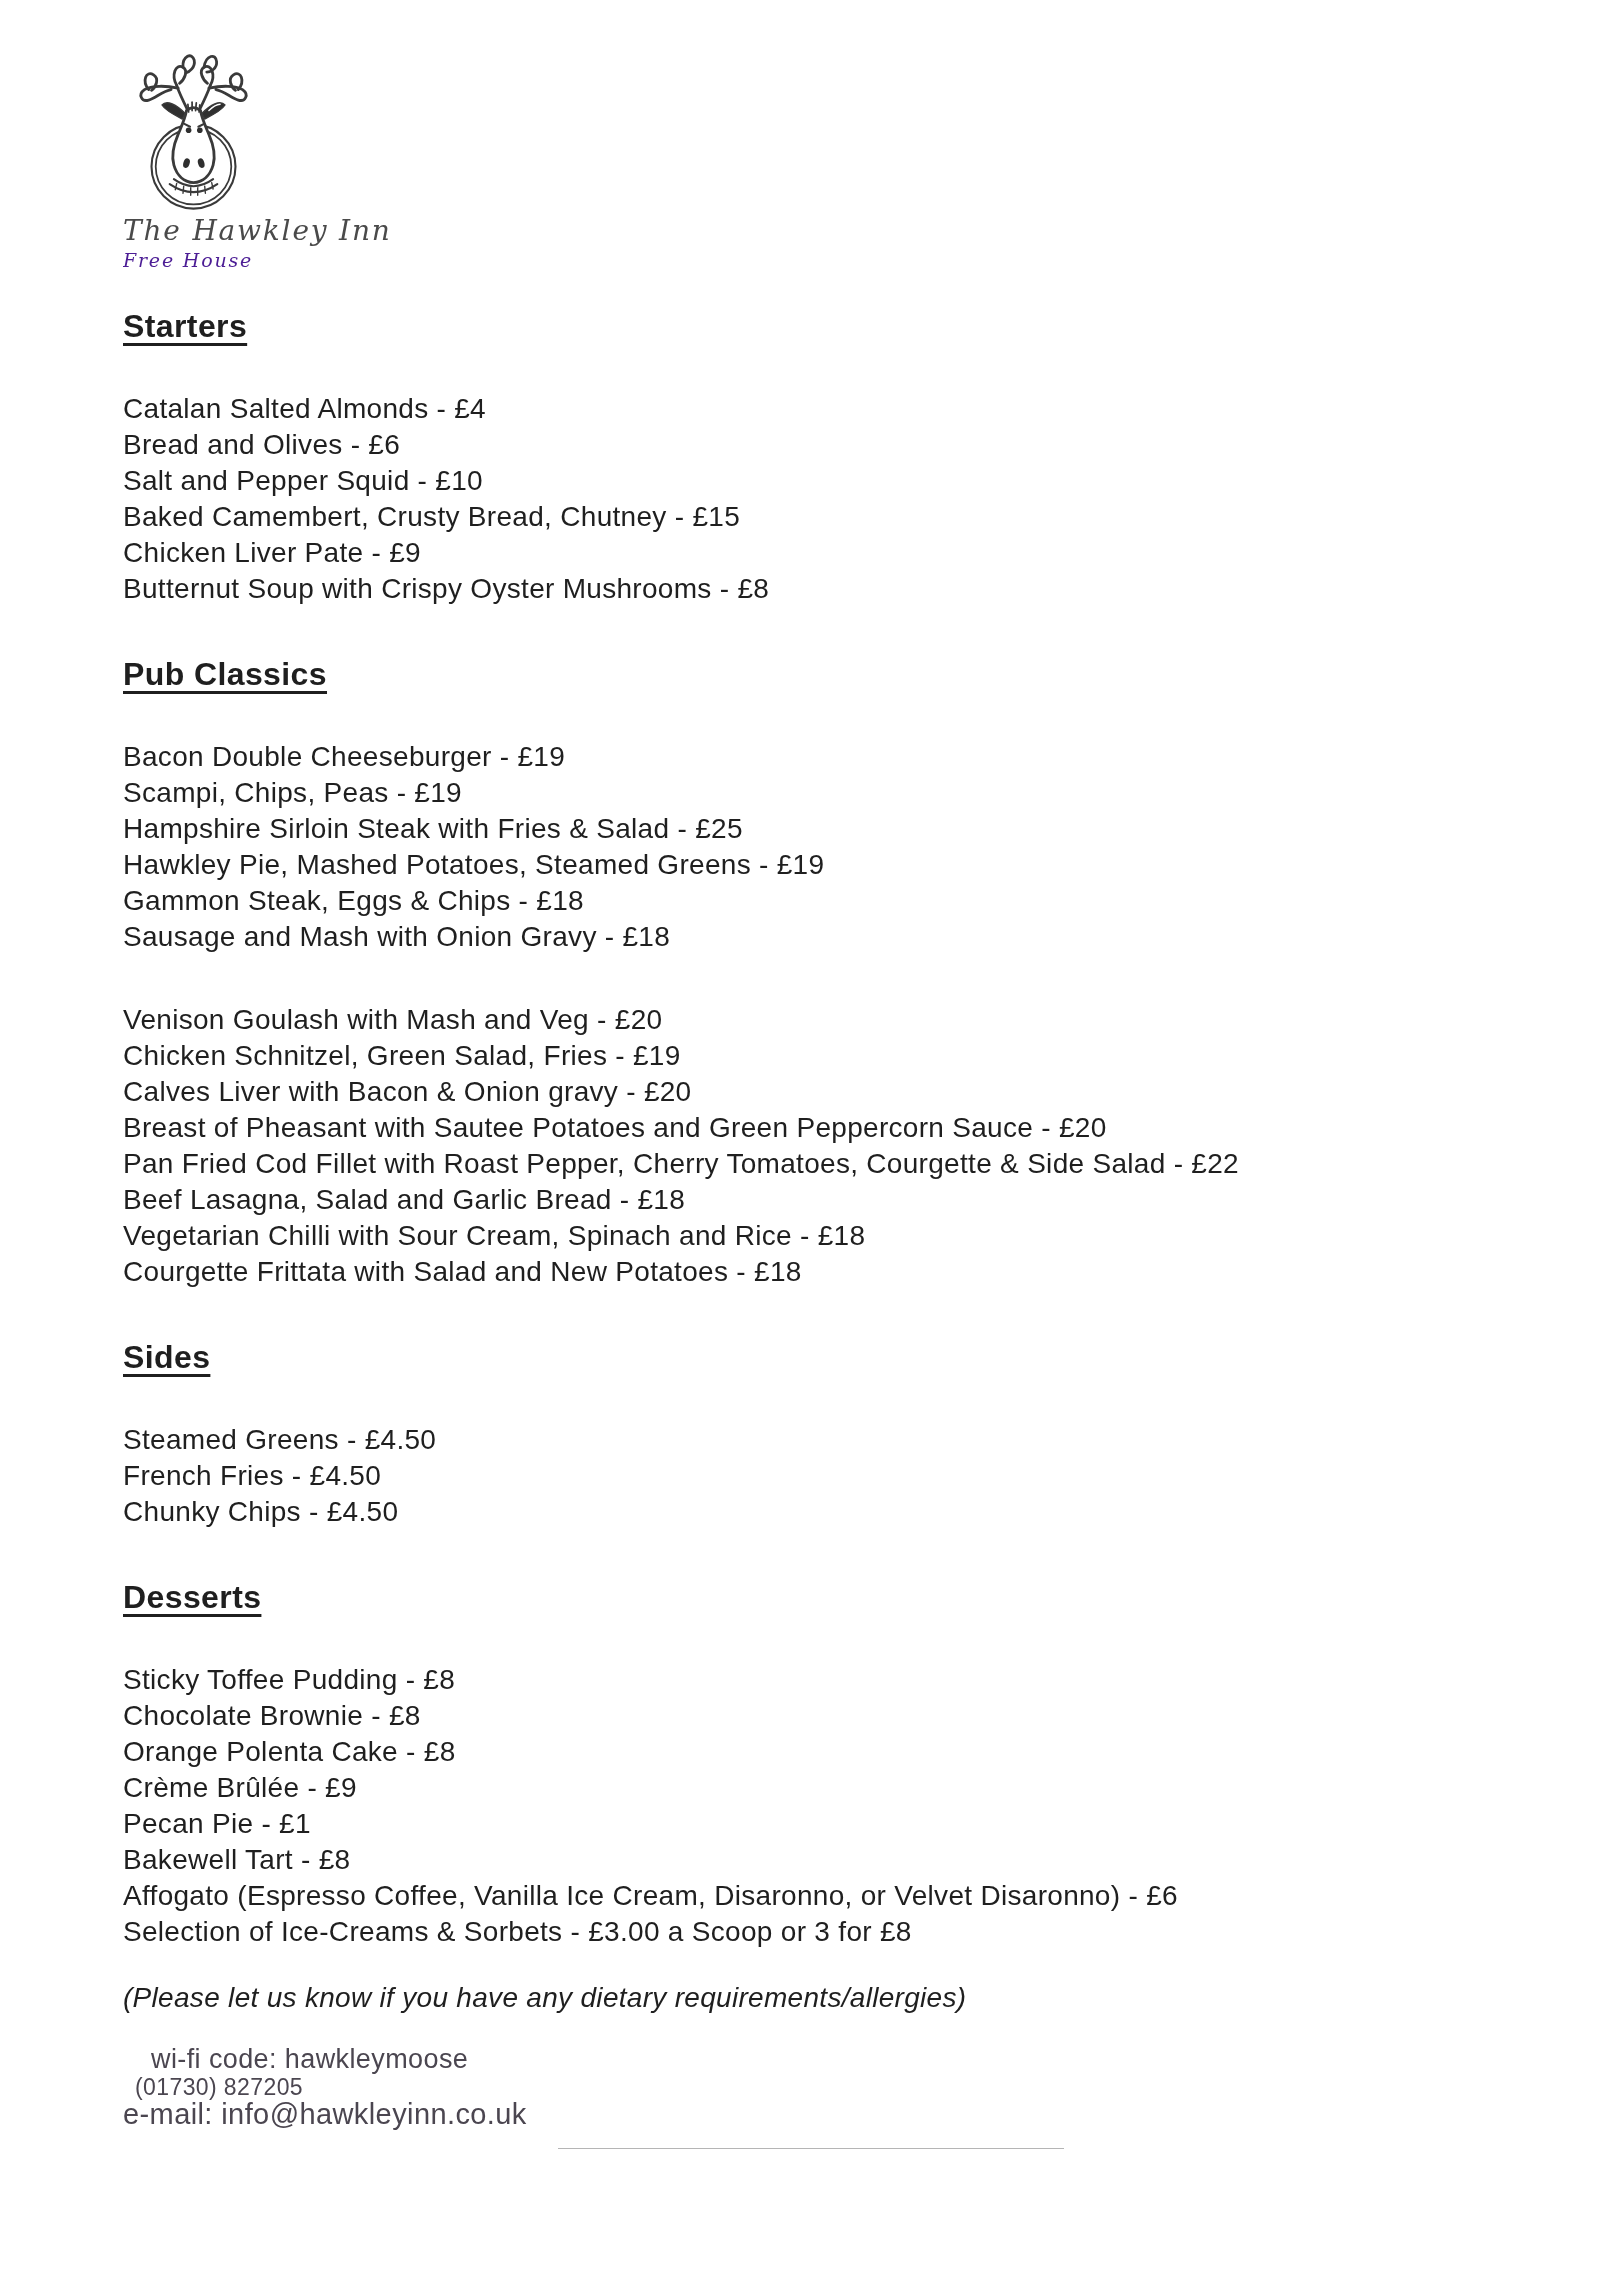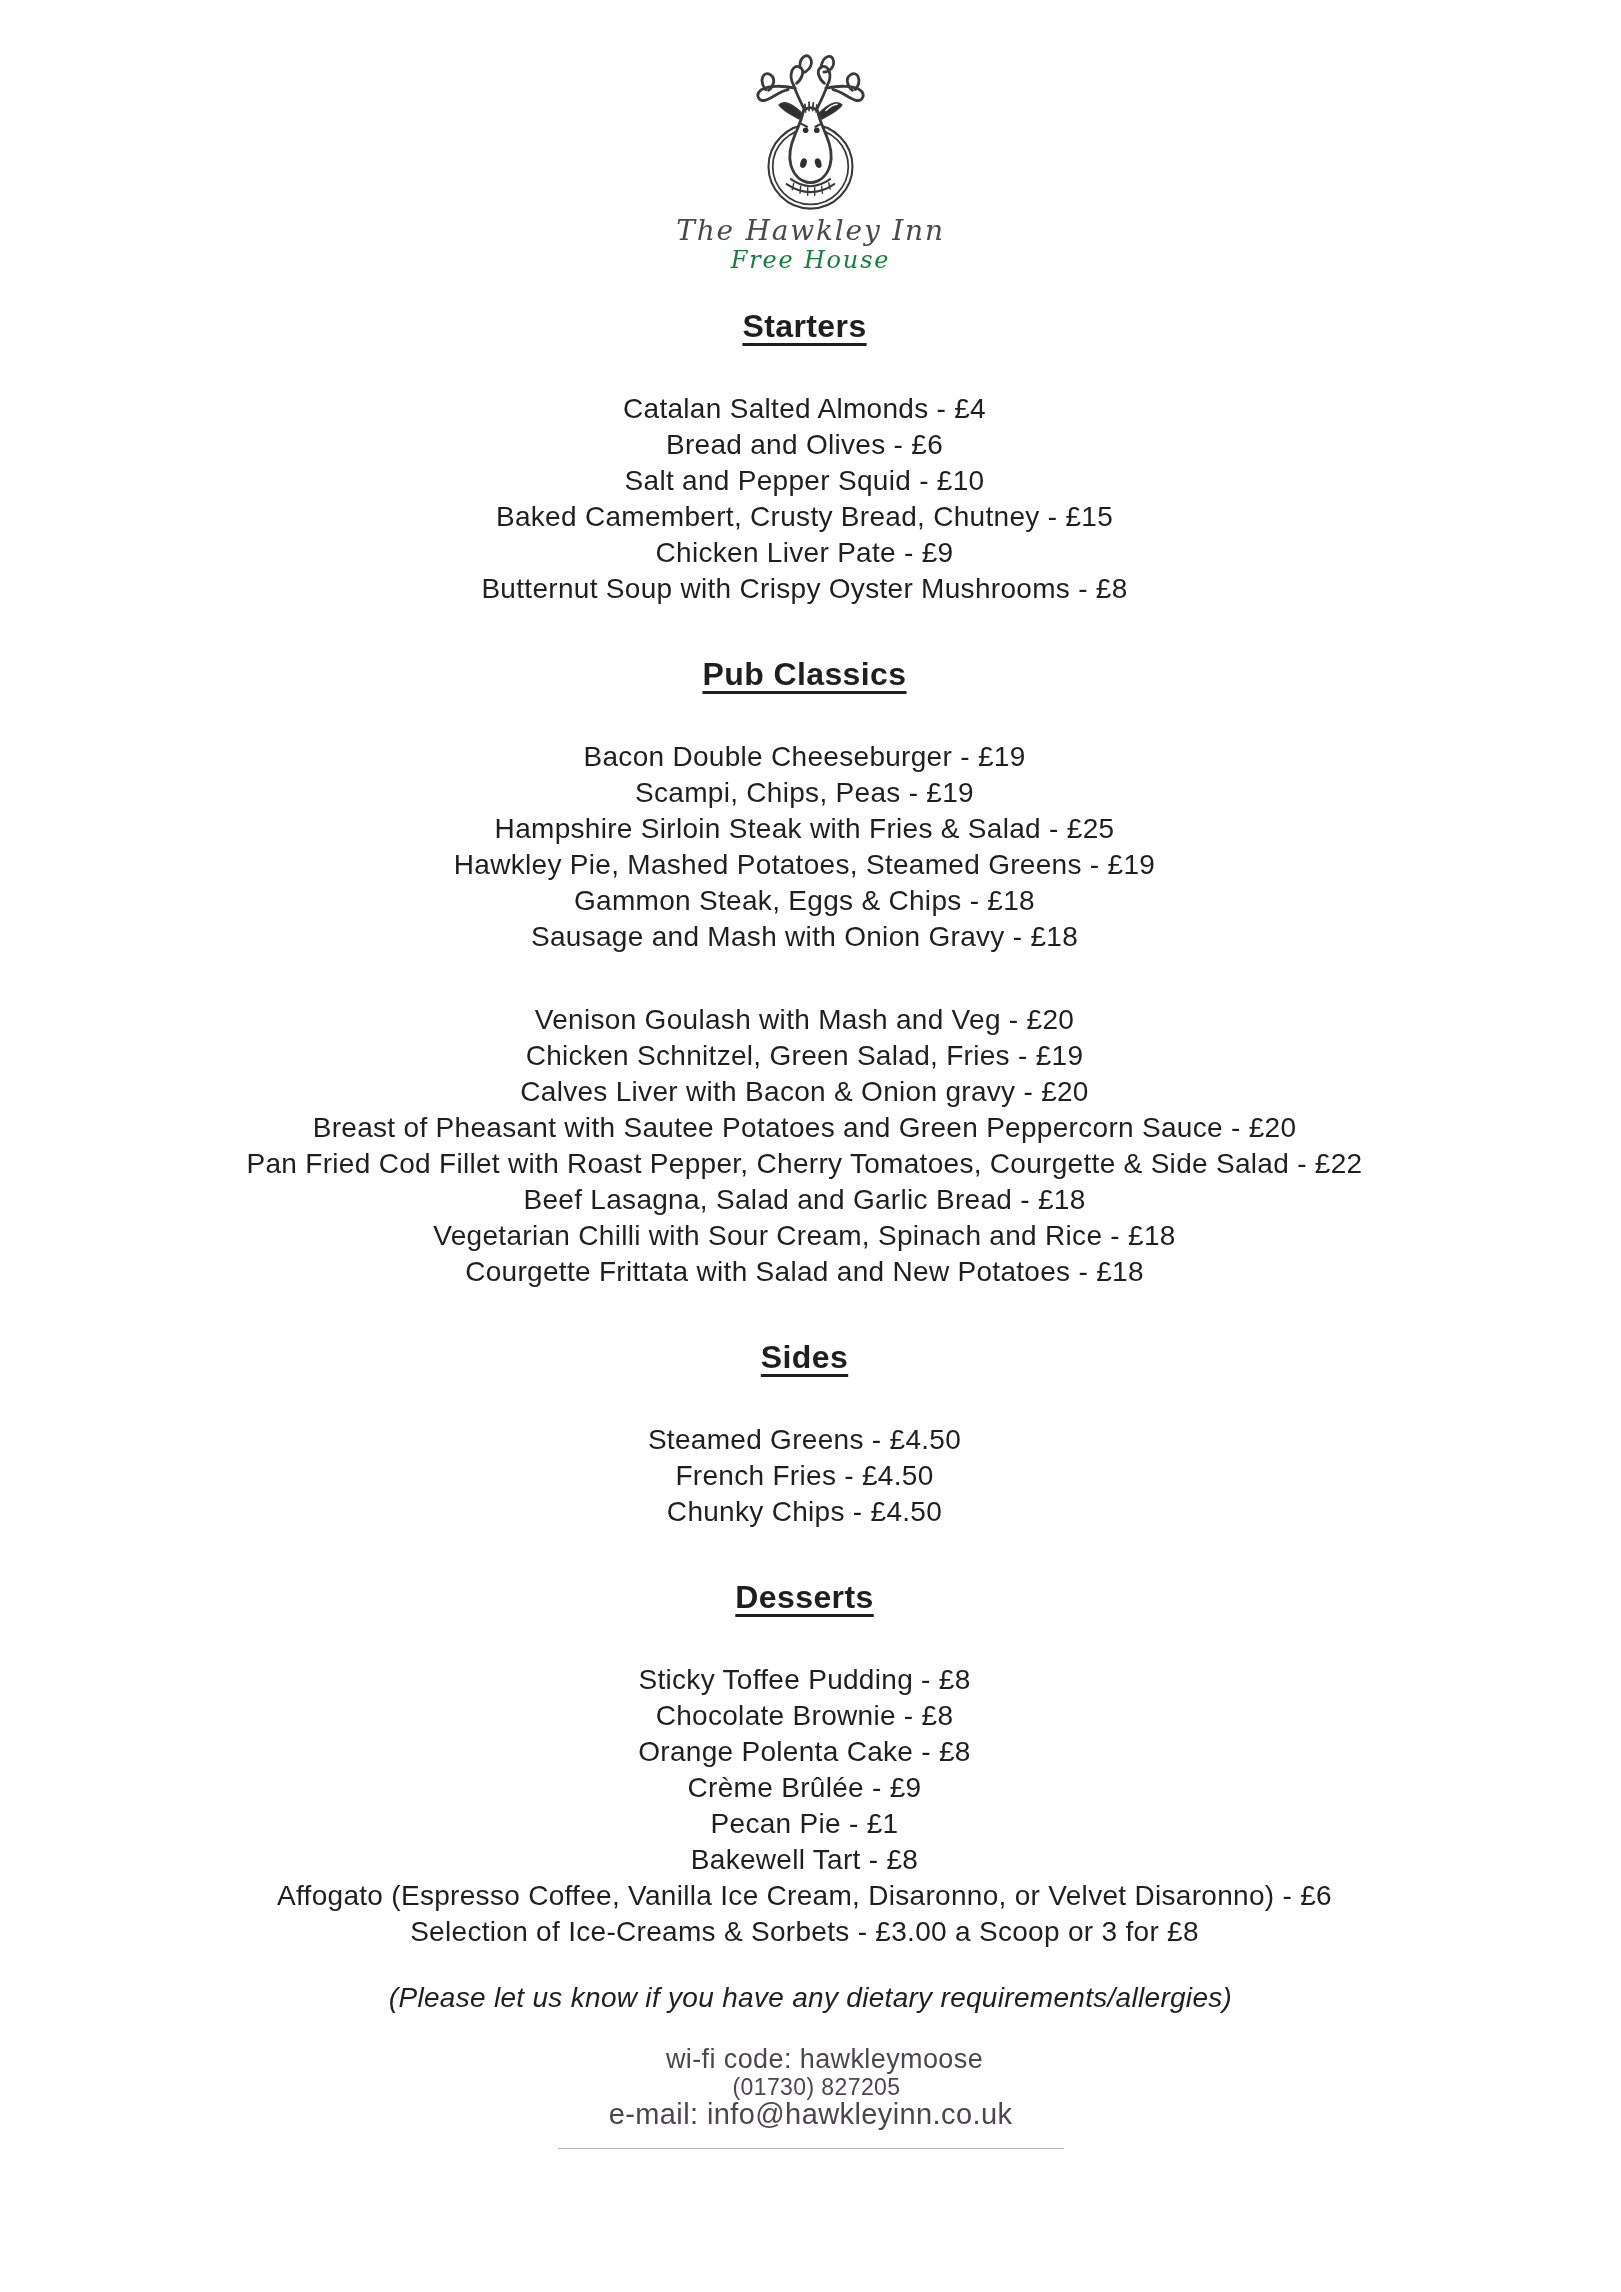--- a/index.html
+++ b/index.html
@@ -10,41 +10,41 @@
   .page {
     position: relative;
     width: 1375px;
     height: 2293px;
     margin: 0 auto;
     background: #ffffff;
     box-sizing: border-box;
     padding-top: 49px;
     font-family: "Liberation Sans", sans-serif;
     color: #1f1f1f;
-    text-align: center;
+    text-align: left;
     overflow: hidden;
   }
   
   .logo { margin: 0 0 34px 0; }
   .logo svg { display: inline-block; }
   .logo-name {
     font-family: "DejaVu Serif", serif;
     font-style: italic;
     font-size: 28px;
     line-height: 36px;
     letter-spacing: 1.8px;
     color: #4a4a4a;
   }
   .logo-sub {
     font-family: "DejaVu Serif", serif;
     font-style: italic;
-    font-size: 24px;
+    font-size: 19px;
     line-height: 23px;
     letter-spacing: 1.8px;
-    color: #15803d;
+    color: #4c1d95;
   }
   
   .section { margin: 0 12px 47px 0; }
   .section-title {
     font-size: 32px;
     font-weight: bold;
     line-height: 40px;
     letter-spacing: 0.4px;
     margin: 0 0 45px 0;
     text-decoration: underline;

